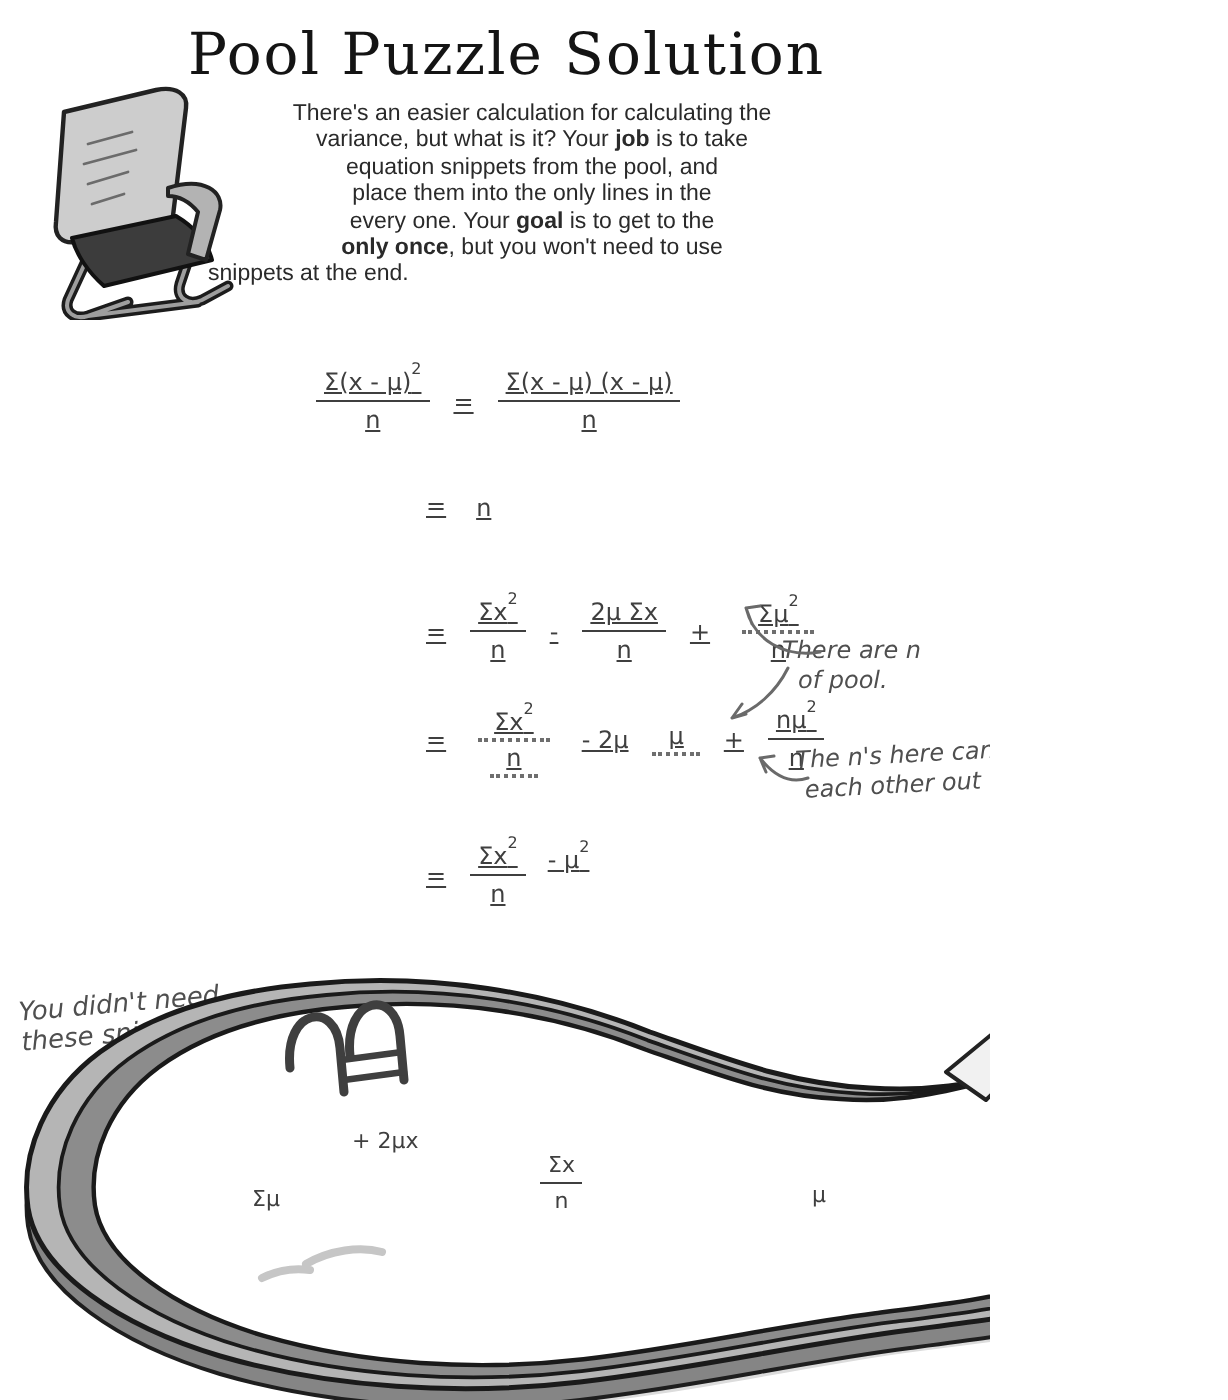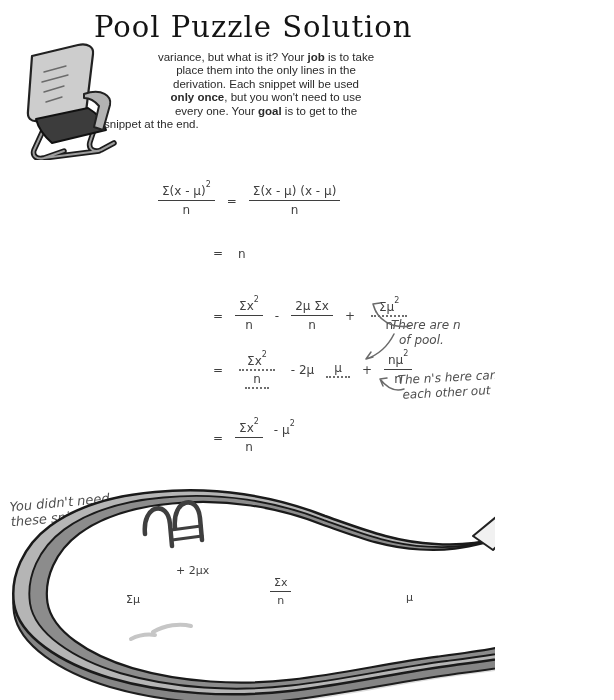--- a/index.html
+++ b/index.html
@@ -10,21 +10,21 @@
          font-family:"DejaVu Serif",serif;font-size:29px;color:#141414;letter-spacing:1px;}
 
   .intro{position:absolute;left:98px;top:51px;width:336px;text-align:center;
          font-size:11.5px;line-height:13.4px;color:#2a2a2a;}
   .intro .line{display:block;}
   .intro .last{text-align:left;padding-left:6px;}
   .b{font-weight:bold;}
 
   
   .eqrow{position:absolute;display:flex;align-items:center;gap:11px;white-space:nowrap;
-         font-family:"DejaVu Sans",sans-serif;font-size:12px;color:#3f3f3f;}
+         font-family:"DejaVu Sans",sans-serif;font-size:12px;color:#3f3f3f;text-decoration:underline;}
   .frac{display:inline-flex;flex-direction:column;align-items:center;line-height:1.2;}
   .frac .num{padding:0 4px 2px;border-bottom:1.3px solid #3f3f3f;}
   .frac .den{padding-top:2px;}
   .frac.dotbar .num{border-bottom:none;}
   .blank{border-bottom:2px dotted #6e6e6e;padding:0 8px 1px;}
   sup{font-size:8px;position:relative;top:-3px;line-height:0;}
   .raise{position:relative;top:-8px;}
   .op{padding:0 1px;}
 
   
@@ -48,26 +48,27 @@
   <svg class="illu" style="left:6px;top:42px;" width="112" height="118" viewBox="0 0 112 118">
     <path d="M 40,100 L 28,126 C 26,132 31,136 38,134 L 58,127 M 94,88 L 84,118 C 82,125 88,129 95,126 L 108,119 M 38,134 L 93,127" fill="none" stroke="#1c1c1c" stroke-width="5.5" stroke-linecap="round" transform="translate(0,-18)"></path>
     <path d="M 40,100 L 28,126 C 26,132 31,136 38,134 L 58,127 M 94,88 L 84,118 C 82,125 88,129 95,126 L 108,119 M 38,134 L 93,127" fill="none" stroke="#9e9e9e" stroke-width="2" stroke-linecap="round" transform="translate(0,-18)"></path>
     <path d="M 26,14 L 72,3 C 82,1 88,5 87,12 L 80,70 L 32,79 C 25,80 21,76 22,69 Z" fill="#cdcdcd" stroke="#222" stroke-width="2.2" stroke-linejoin="round"></path>
     <path d="M 38,30 L 60,24 M 36,40 L 62,33 M 38,50 L 58,44 M 40,60 L 56,55" fill="none" stroke="#6b6b6b" stroke-width="1.4" stroke-linecap="round"></path>
     <path d="M 30,77 L 82,66 C 92,72 98,80 100,88 L 46,101 C 38,94 32,85 30,77 Z" fill="#3c3c3c" stroke="#111" stroke-width="2" stroke-linejoin="round"></path>
     <path d="M 78,52 C 96,46 106,54 104,63 L 97,88 L 88,85 L 93,64 C 88,58 83,56 78,56 Z" fill="#b3b3b3" stroke="#222" stroke-width="2" stroke-linejoin="round"></path>
   </svg>
 
   <div class="intro">
+    <span class="line"><span>There's an easier calculation for calculating the</span></span>
     <span class="line"><span>variance, but what is it? Your </span><span class="b">job</span><span> is to take</span></span>
+    <span class="line"><span>equation snippets from the pool, and</span></span>
     <span class="line"><span>place them into the only lines in the</span></span>
-    <span class="line"><span>derivation. Each snippet will be used</span></span>
+    <span class="line"><span>every one. Your </span><span class="b">goal</span><span> is to get to the</span></span>
     <span class="line"><span class="b">only once</span><span>, but you won't need to use</span></span>
-    <span class="line"><span>every one. Your </span><span class="b">goal</span><span> is to get to the</span></span>
-    <span class="line last"><span>snippet at the end.</span></span>
+    <span class="line last"><span>snippets at the end.</span></span>
   </div>
 
   <div class="eqrow" style="left:158px;top:184px;">
     <span class="frac">
       <span class="num"><span>Σ(x - μ)</span><sup>2</sup></span>
       <span class="den">n</span>
     </span>
     <span class="op">=</span>
     <span class="frac">
       <span class="num">Σ(x - μ) (x - μ)</span>

